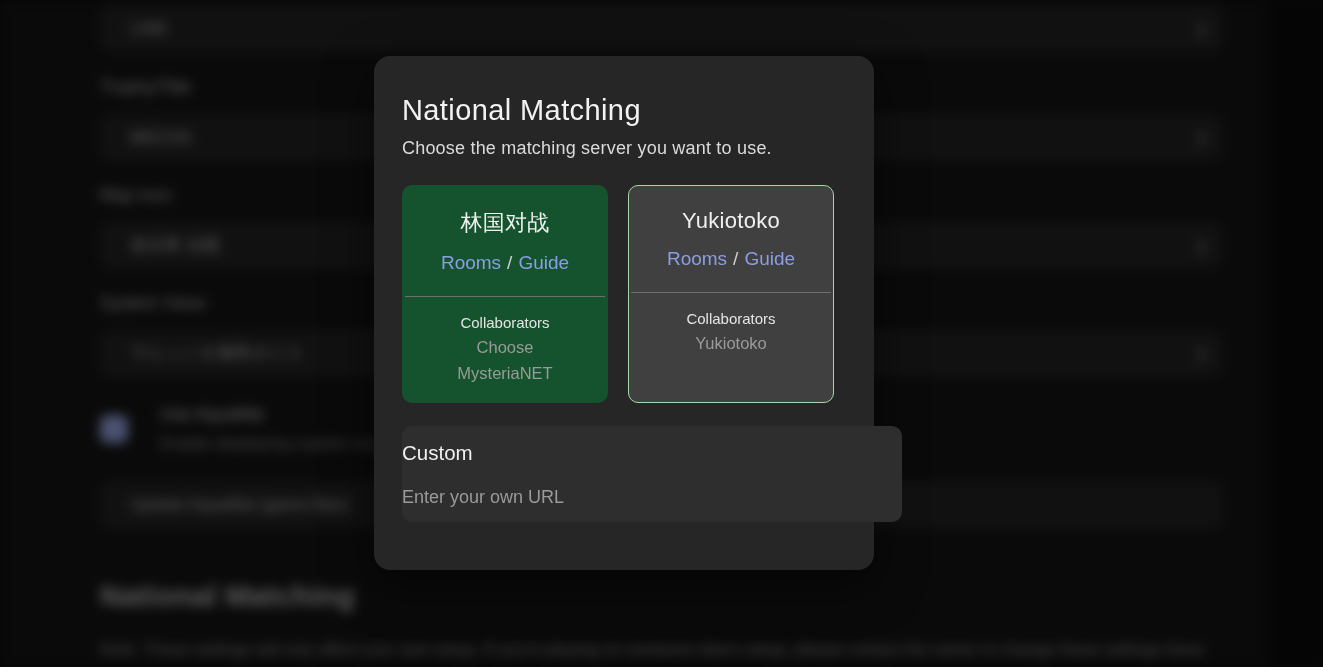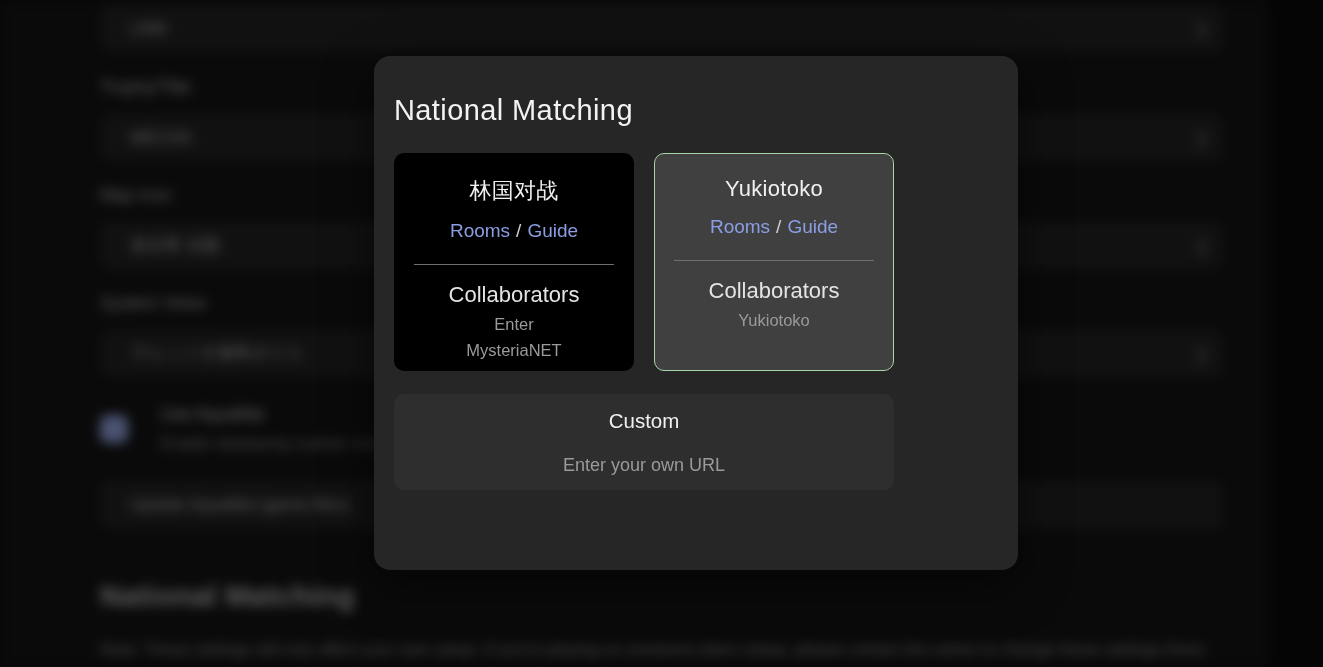--- a/index.html
+++ b/index.html
@@ -26,41 +26,41 @@
                padding-left:30px; color:#bdbdbd; font-size:17px; }
   .bg-section-title { position:absolute; left:100px; top:580px; font-size:29px;
                       font-weight:600; color:#bdbdbd; letter-spacing:0.3px; }
   .bg-note { position:absolute; left:100px; top:640px; width:1145px; font-size:16.5px;
              color:#939393; white-space:nowrap; overflow:hidden; }
 
   
   .overlay { position:absolute; inset:0; background:rgba(0,0,0,0.50); }
 
   
-  .modal { position:absolute; left:374px; top:56px; width:644px; height:514px;
-           background:#262626; border-radius:16px; padding:38px 40px 0 20px;
+  .modal { position:absolute; left:374px; top:56px; width:500px; height:514px;
+           background:#262626; border-radius:16px; padding:38px 40px 0 28px;
            box-shadow:0 14px 48px rgba(0,0,0,0.55); }
   .modal-title { font-size:29px; font-weight:400; color:#f2f2f2; letter-spacing:0.4px; }
   .modal-subtitle { margin-top:11px; font-size:18px; color:#dadada; letter-spacing:0.2px; }
 
   .cards { display:flex; gap:20px; margin-top:26px; }
-  .server-card { width:240px; height:218px; background:#000000; border-radius:10px;
+  .server-card { width:240px; height:218px; background:#14532d; border-radius:10px;
                  border:1.5px solid transparent; display:flex; flex-direction:column;
                  align-items:center; padding-top:22px; cursor:pointer; }
   .server-card.selected { background:#404040; border-color:#a5d6a7; }
   .server-title { font-size:22px; color:#f0f0f0; letter-spacing:0.3px; }
   .server-links { margin-top:14px; font-size:19px; }
   .server-links .link { color:#8b9ee4; cursor:pointer; }
   .server-links .sep { color:#cfcfcf; margin:0 6px; }
   .card-divider { width:200px; height:1px; background:#6f6f6f; margin-top:22px; border:none; }
-  .collab-title { margin-top:17px; font-size:22px; color:#e4e4e4; }
+  .collab-title { margin-top:17px; font-size:15px; color:#e4e4e4; }
   .collab-name { margin-top:7px; font-size:16.5px; color:#9a9a9a; }
 
   .custom-card { margin-top:23px; width:500px; height:96px; background:#2e2e2e;
-                 border-radius:10px; display:flex; flex-direction:column; align-items:center;
+                 border-radius:10px; display:flex; flex-direction:column; align-items:flex-start;
                  justify-content:center; cursor:pointer; }
   .custom-title { font-size:20.5px; color:#f0f0f0; }
   .custom-subtitle { margin-top:22px; font-size:18px; color:#9a9a9a; }
 </style>
 </head>
 <body>
 
 <div class="stage">
 
   <div class="bg-page">
@@ -96,31 +96,32 @@
     <div class="bg-button">Update AquaMai (game files)</div>
 
     <div class="bg-section-title">National Matching</div>
     <div class="bg-note">Note: These settings will only affect your own setup. If you're playing on someone else's setup, please contact the owner to change these settings there.</div>
   </div>
 
   <div class="overlay"></div>
 
   <div class="modal">
     <div class="modal-title">National Matching</div>
+    <div class="modal-subtitle">Choose the matching server you want to use.</div>
 
     <div class="cards">
 
       <div class="server-card">
         <div class="server-title">林国对战</div>
         <div class="server-links">
           <span class="link">Rooms</span><span class="sep">/</span><span class="link">Guide</span>
         </div>
         <hr class="card-divider">
         <div class="collab-title">Collaborators</div>
-        <div class="collab-name">Enter</div>
+        <div class="collab-name">Choose</div>
         <div class="collab-name">MysteriaNET</div>
       </div>
 
       <div class="server-card selected">
         <div class="server-title">Yukiotoko</div>
         <div class="server-links">
           <span class="link">Rooms</span><span class="sep">/</span><span class="link">Guide</span>
         </div>
         <hr class="card-divider">
         <div class="collab-title">Collaborators</div>

